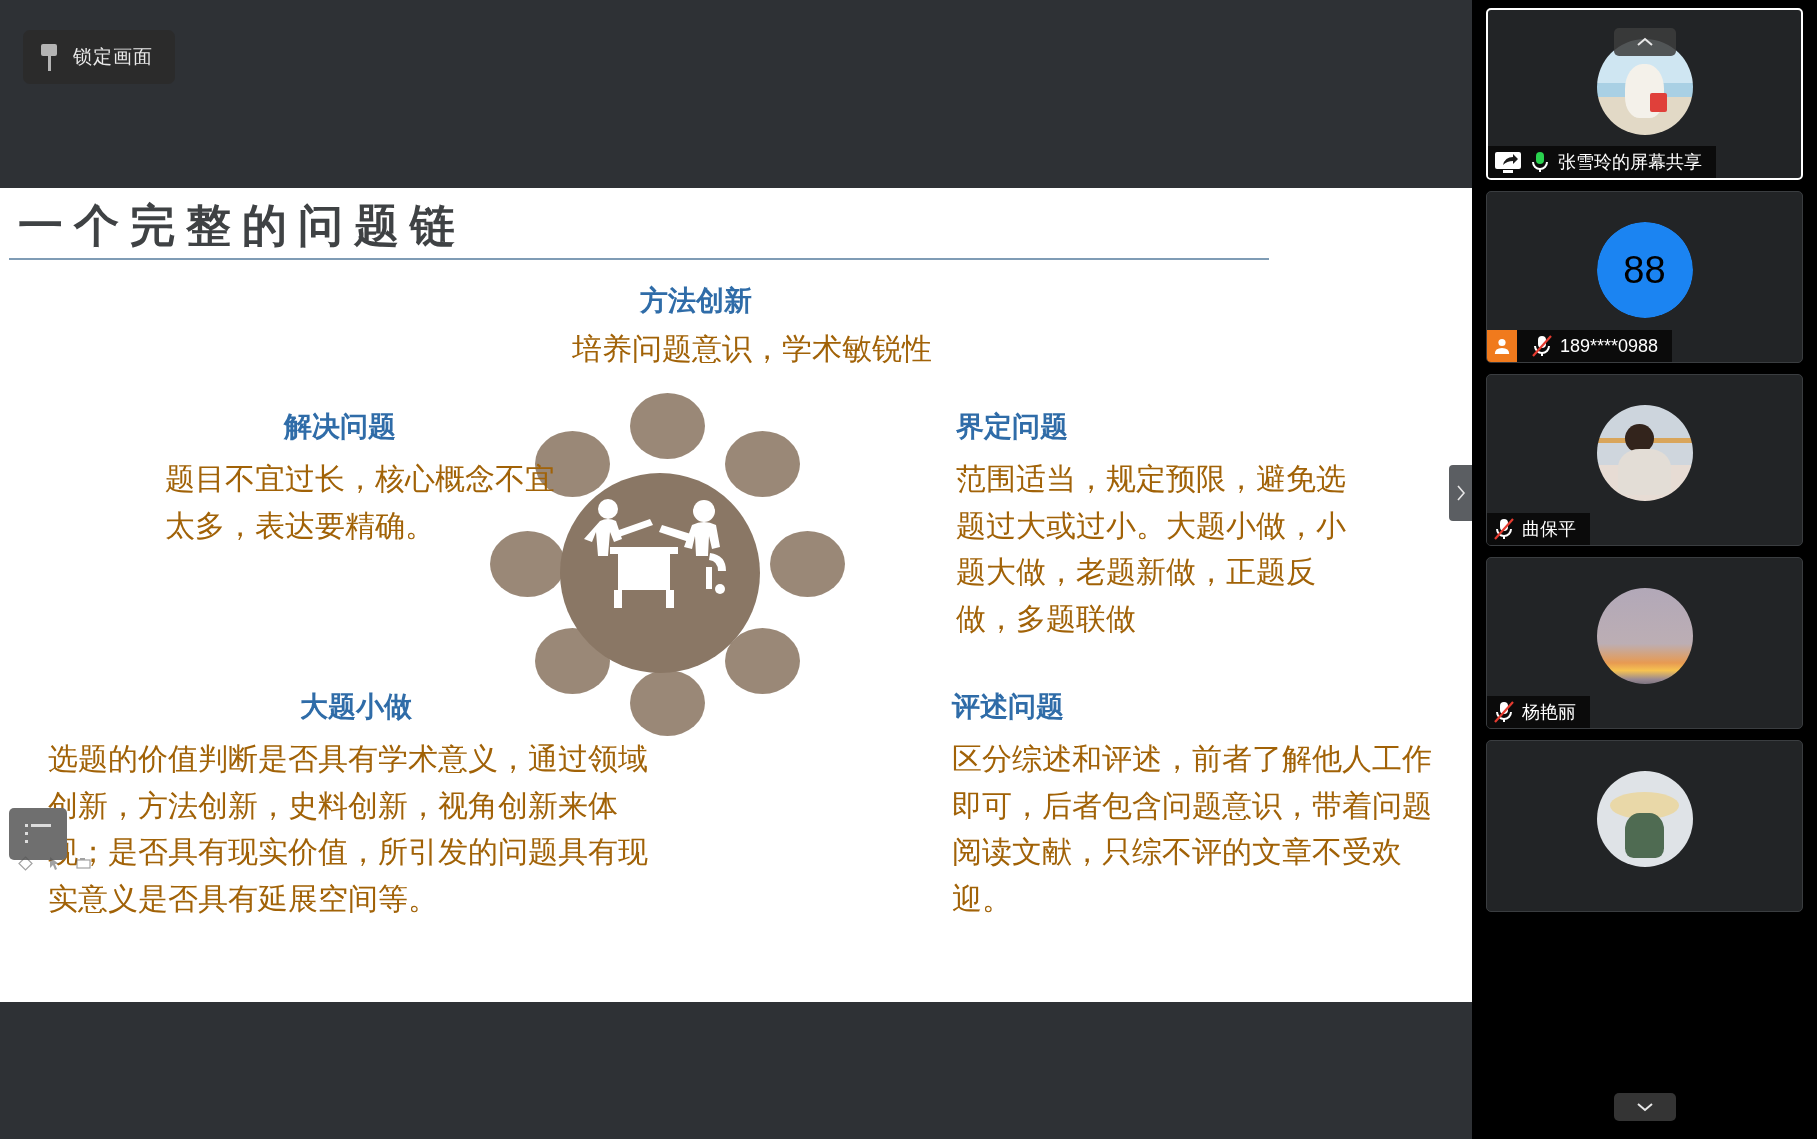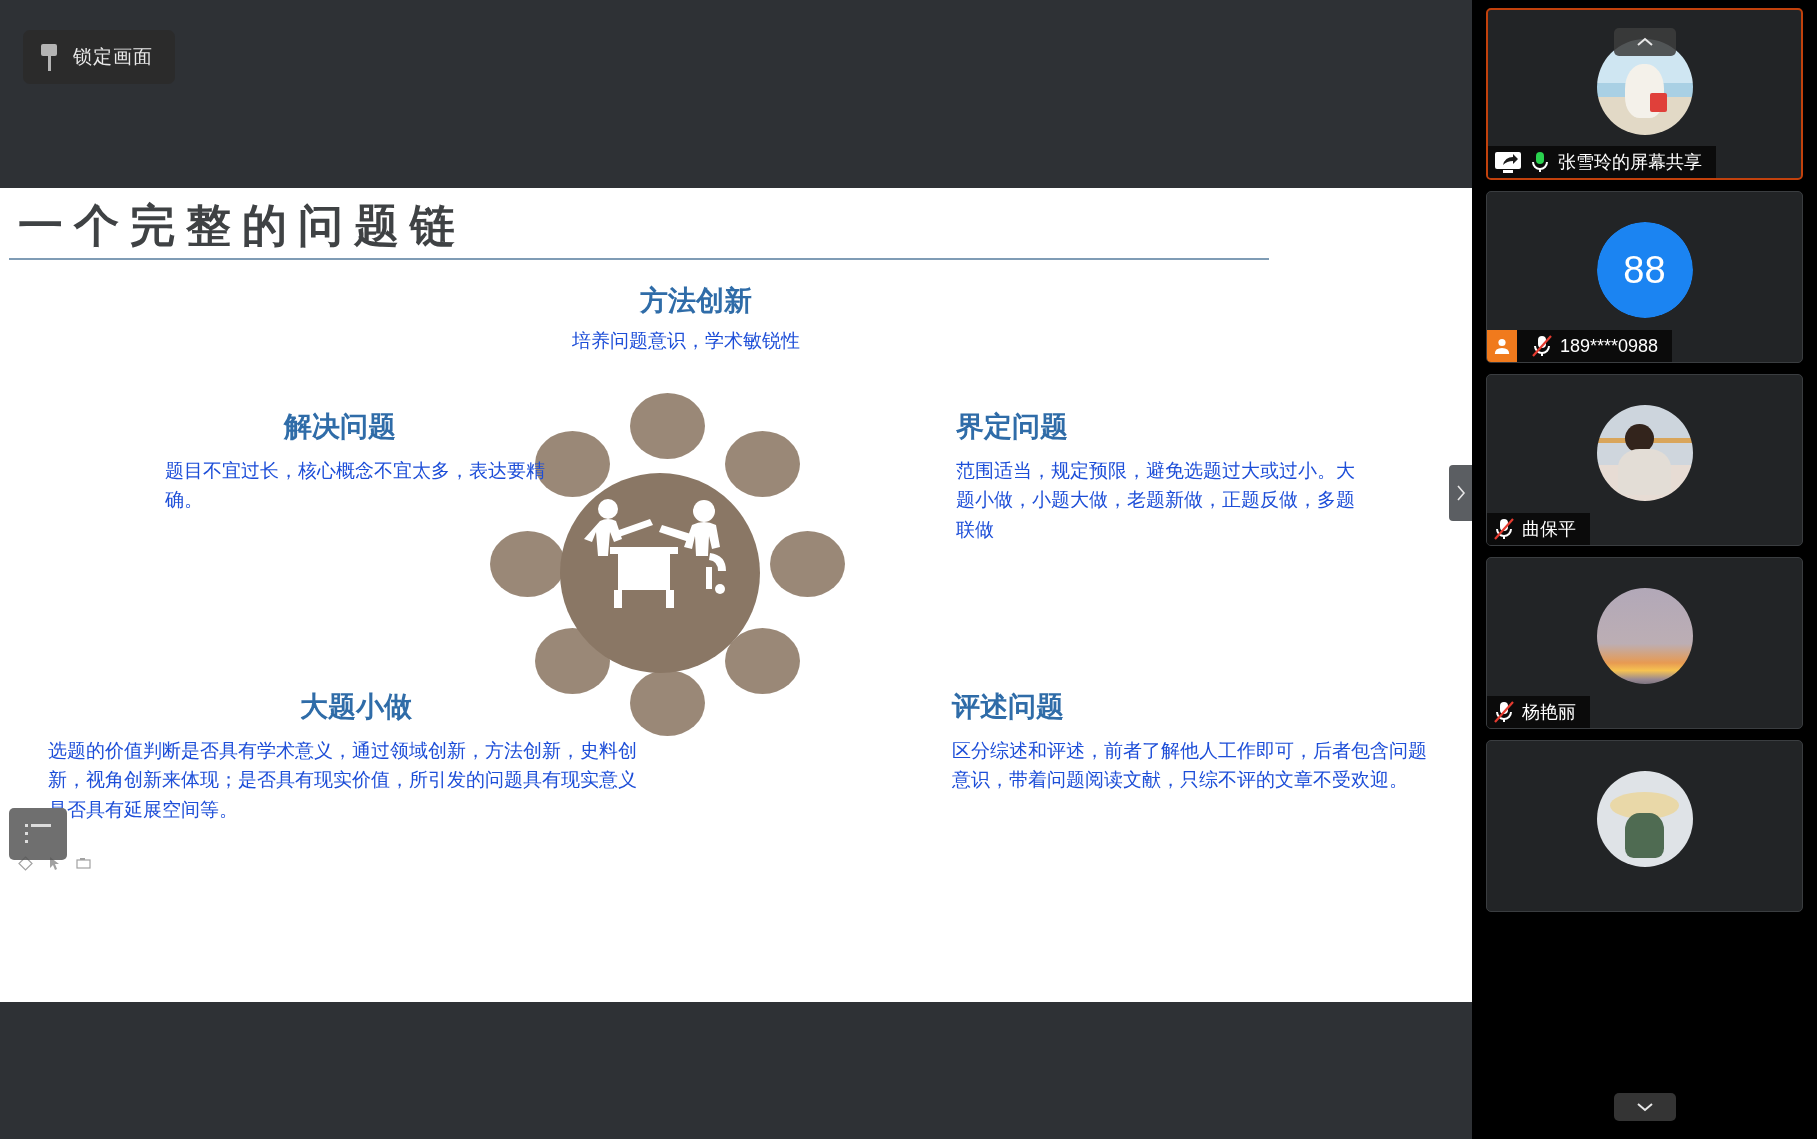--- a/index.html
+++ b/index.html
@@ -24,21 +24,21 @@
   #lock-btn .lock-label { color:#e9e9e9; font-size:19px; letter-spacing:1px; }
 
   
   #slide { position:absolute; left:0; top:188px; width:1472px; height:814px; background:#ffffff; overflow:hidden; }
 
   #slide-title { position:absolute; left:18px; top:8px; font-size:45px; font-weight:bold;
       color:#3f4244; letter-spacing:11px; white-space:nowrap; }
   #title-rule { position:absolute; left:9px; top:70px; width:1260px; height:2px; background:#7f9cb5; }
 
   .blk-head { position:absolute; font-size:28px; font-weight:bold; color:#2f6ca8; white-space:nowrap; }
-  .blk-body { position:absolute; font-size:19px; color:#1d4ed8; line-height:1.55; }
+  .blk-body { position:absolute; font-size:30px; color:#a16207; line-height:1.55; }
 
   #h-discover { left:640px; top:94px; }
   #b-discover { left:572px; top:138px; width:420px; white-space:nowrap; }
 
   #h-solve   { left:284px; top:220px; }
   #b-solve   { left:165px; top:268px; width:400px; }
 
   #h-define  { left:956px; top:220px; }
   #b-define  { left:956px; top:268px; width:400px; }
 
@@ -86,35 +86,35 @@
       background:#5b5e62; border-radius:4px 0 0 4px; display:flex; align-items:center; justify-content:center; cursor:pointer; }
   #collapse-handle svg { display:block; }
   #handle-bar { position:absolute; left:1472px; top:465px; width:6px; height:56px; background:#9a9da1; }
 
   
   #sidebar { position:relative; width:345px; height:1139px; background:#000000; flex:0 0 345px;
              padding:8px 14px; display:flex; flex-direction:column; gap:11px; overflow:hidden; }
 
   .tile { position:relative; width:317px; height:172px; background:#222426; border:1px solid #3a3d40;
           border-radius:5px; flex:0 0 auto; overflow:hidden; cursor:pointer; }
-  .tile.active { border:2px solid #c2410c; }
+  .tile.active { border:2px solid #ffffff; }
 
   .tile .avatar { position:absolute; left:50%; top:46%; transform:translate(-50%,-50%);
       width:96px; height:96px; border-radius:50%; overflow:hidden; }
 
   .tile .namebar { position:absolute; left:0; bottom:0; height:32px; background:#0b0b0b;
       display:inline-flex; align-items:center; gap:7px; padding:0 14px 0 6px; max-width:100%; }
   .tile .namebar .nm { color:#ffffff; font-size:18px; white-space:nowrap; }
 
   .mic { width:22px; height:24px; flex:0 0 22px; }
   .badge-person { width:30px; height:32px; background:#f07a1d; display:flex; align-items:center; justify-content:center; flex:0 0 30px; }
   .share-ico { width:28px; height:24px; flex:0 0 28px; }
 
   .num-avatar { width:96px; height:96px; border-radius:50%; background:#1b84f2;
-      display:flex; align-items:center; justify-content:center; color:#ffffff; font-size:38px; }
+      display:flex; align-items:center; justify-content:center; color:#000000; font-size:38px; }
 
   
   .av-beach { width:100%; height:100%; background:
       linear-gradient(#cfe6f2 0%, #cfe6f2 46%, #a9d0e4 46%, #a9d0e4 60%, #e2d9c6 60%, #e2d9c6 100%); position:relative; }
   .av-beach::before { content:""; position:absolute; left:30%; top:26%; width:40%; height:56%;
       background:#f4f1ea; border-radius:46% 46% 38% 38%; }
   .av-beach::after { content:""; position:absolute; left:56%; top:56%; width:17%; height:20%; background:#e0403a; border-radius:2px; }
 
   .av-baby { width:100%; height:100%; background:
       linear-gradient(#cdd5dd 0%, #cdd5dd 34%, #d9a55a 34%, #d9a55a 40%, #cfd6dd 40%, #cfd6dd 62%, #e7dcd4 62%, #e7dcd4 100%); position:relative; }

